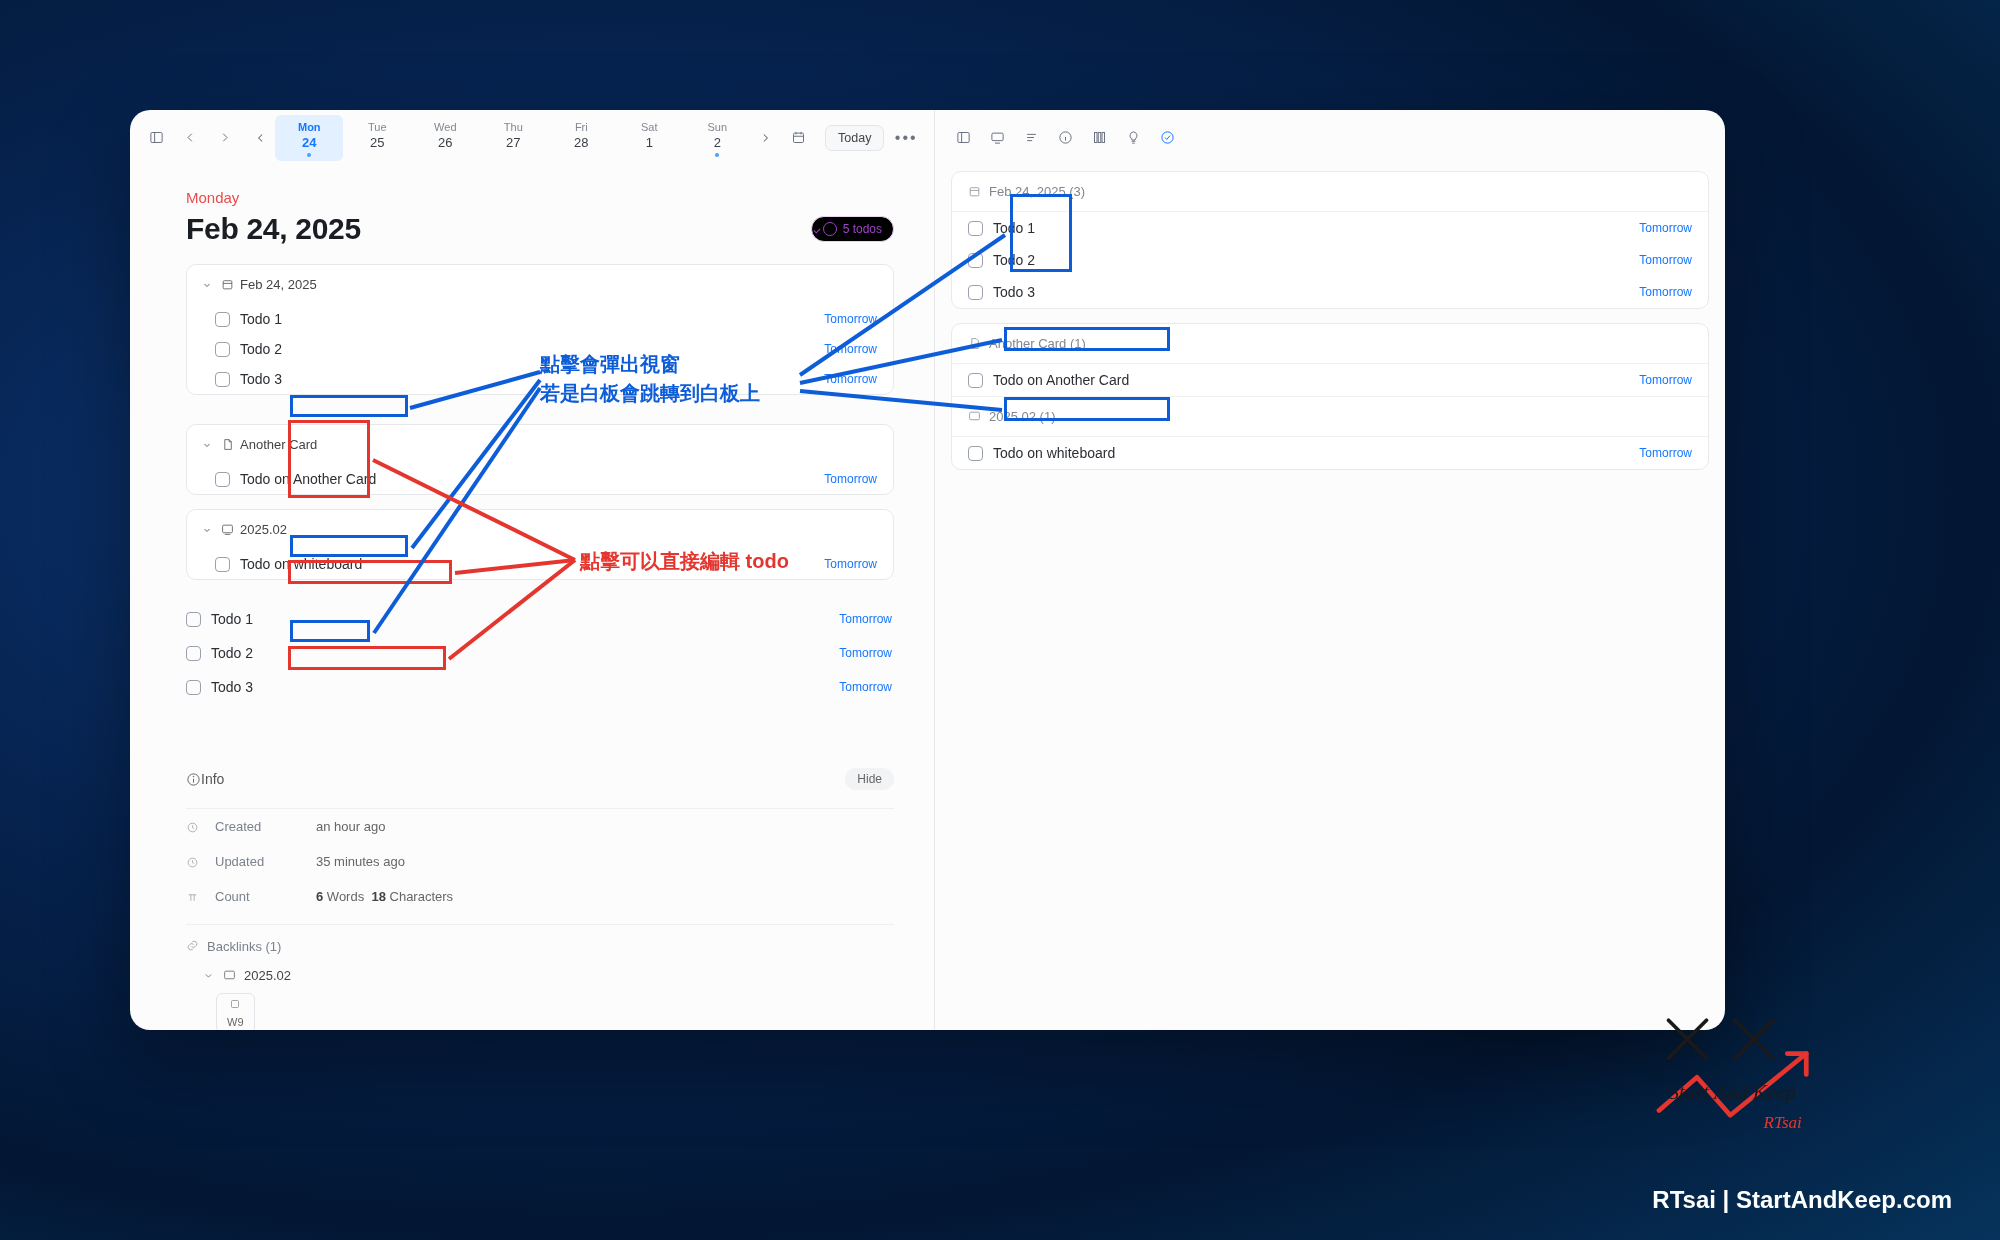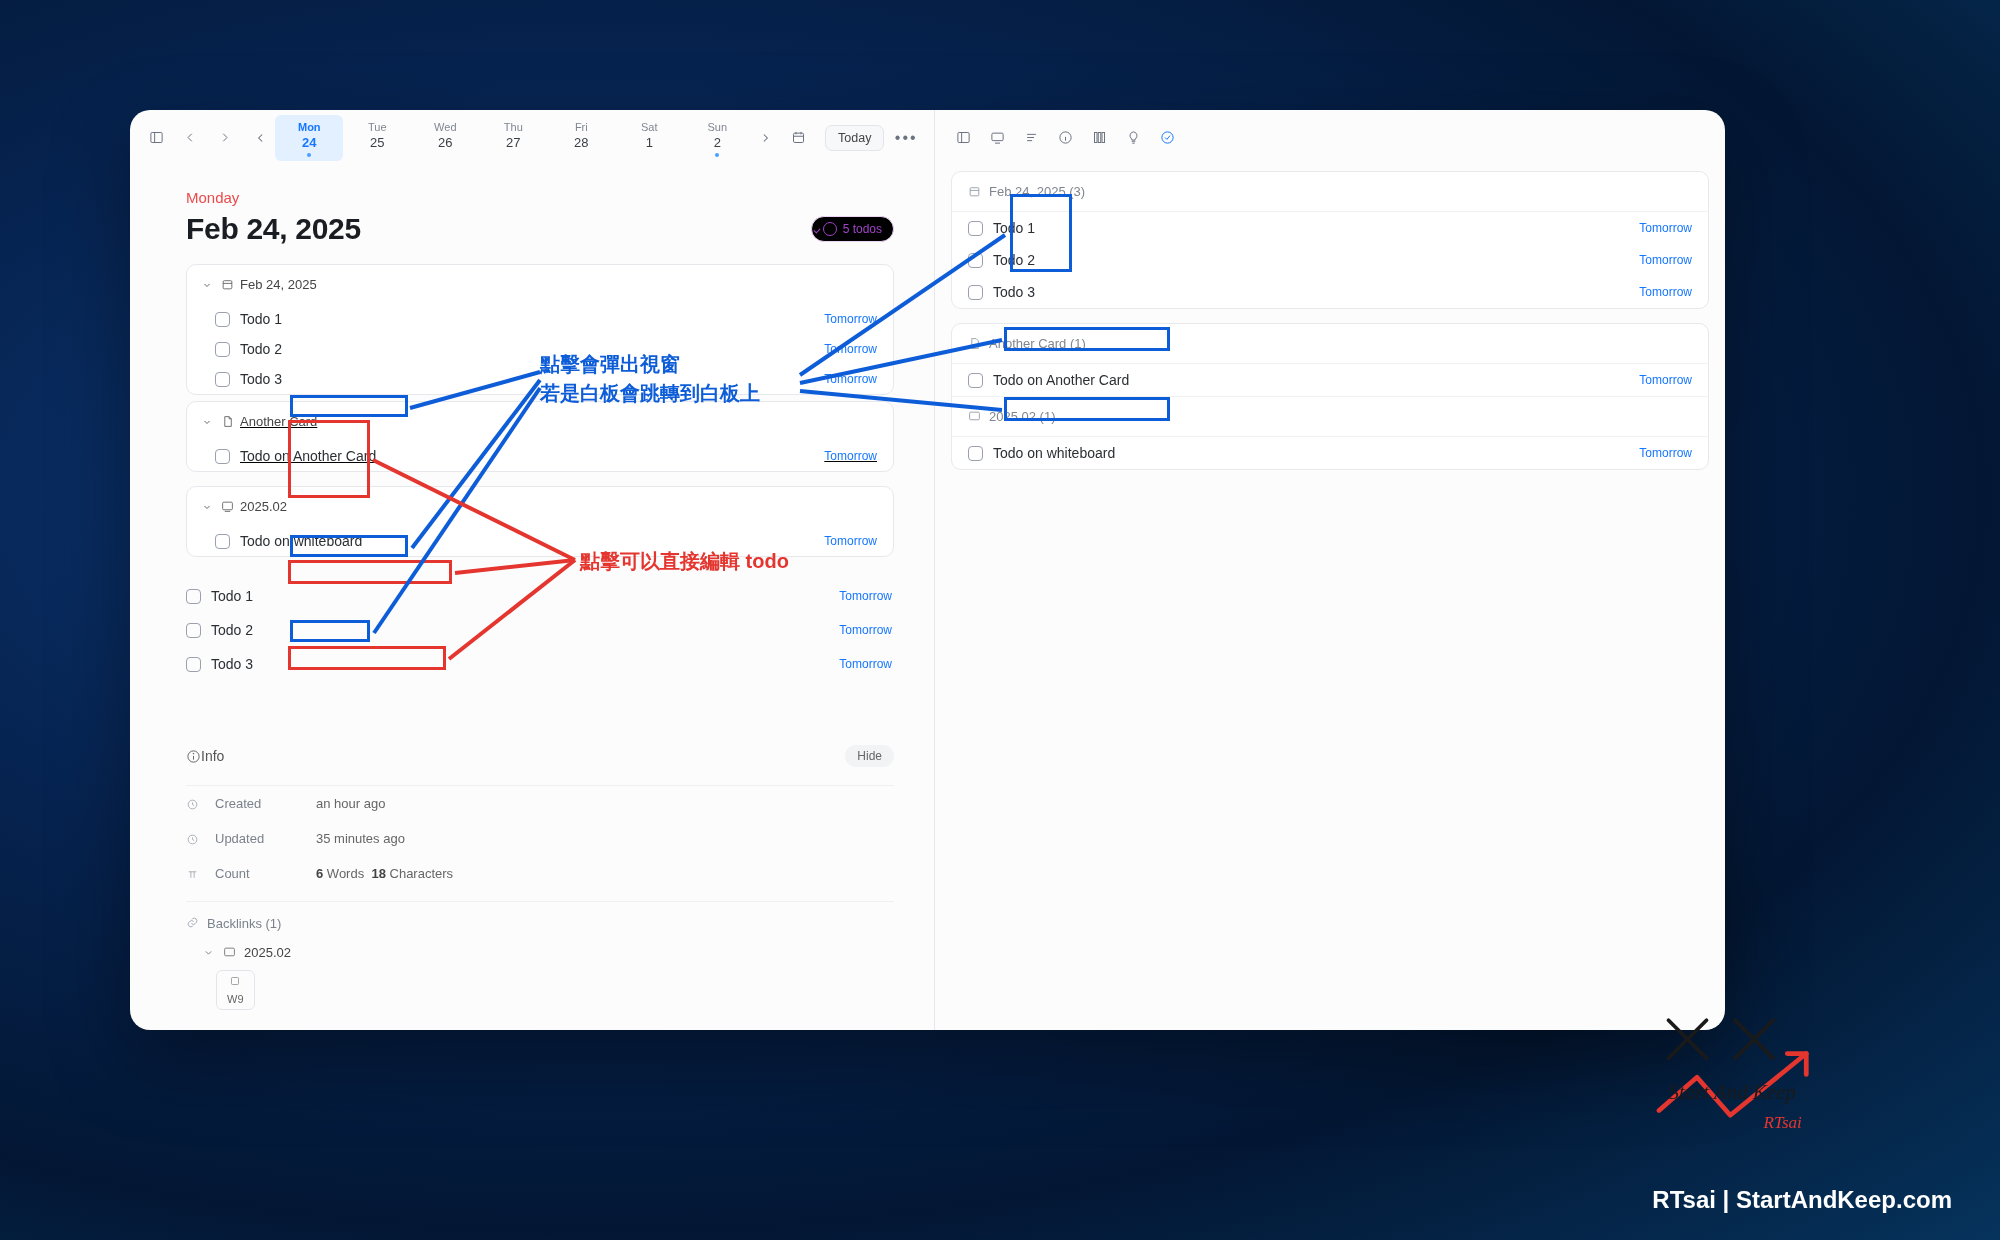--- a/index.html
+++ b/index.html
@@ -236,21 +236,21 @@
         </div>
         <div class="todo-row">
           <div class="todo-left">
               <div class="checkbox"></div>
               <span class="todo-text">Todo 3</span>
             </div>
           <span class="due">Tomorrow</span>
         </div>
       </div>
 
-      <div class="card" style="margin-top:6px;text-decoration:underline;">
+      <div class="card" style="margin-top:29px;">
         <div class="card-head">
           <svg class="chev" viewBox="0 0 24 24" fill="none" stroke="#555" stroke-width="1.8">
               <polyline points="7 10 12 15 17 10"></polyline>
             </svg>
           <span class="linklabel">
             <svg viewBox="0 0 24 24">
                 <path d="M7 3h8l4 4v14H7z"></path>
                 <polyline points="15 3 15 7 19 7"></polyline>
               </svg>
             <span>Another Card</span>

